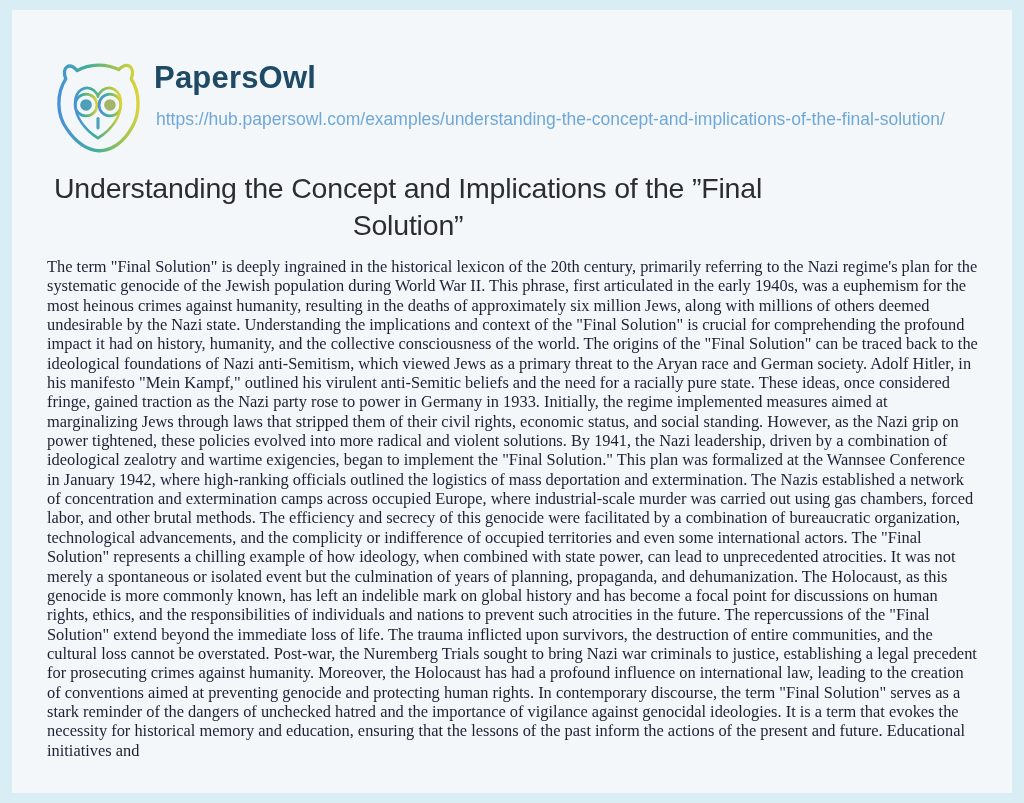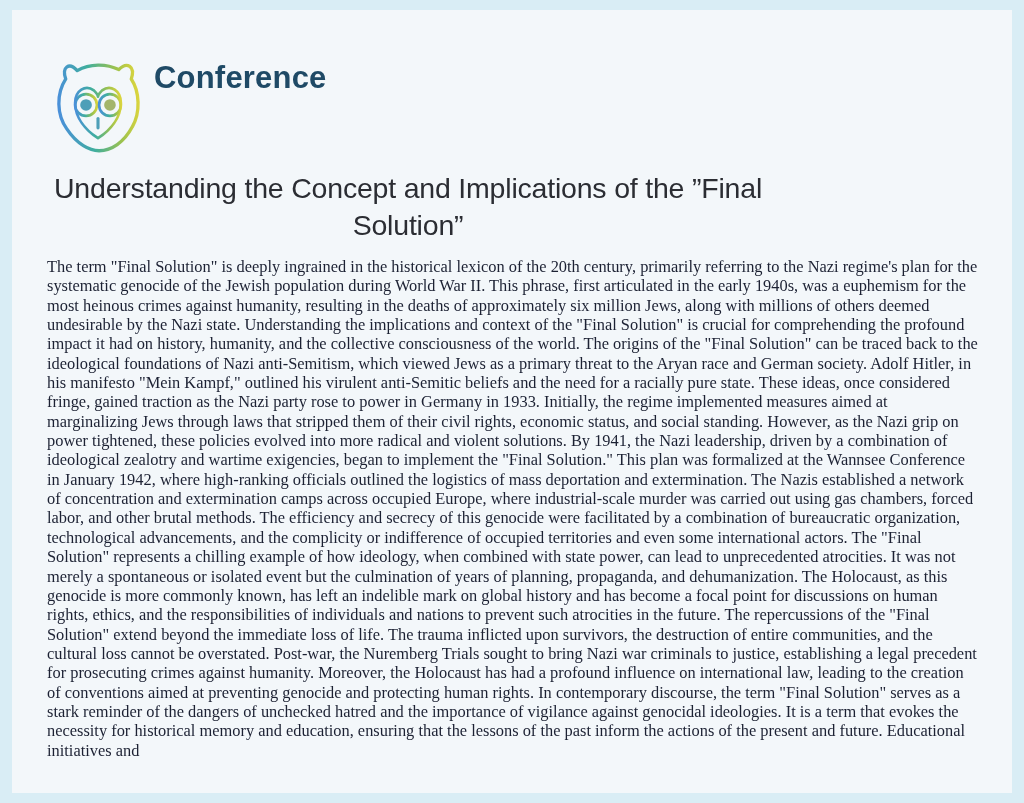--- a/index.html
+++ b/index.html
@@ -102,20 +102,21 @@
 
       <circle cx="38.5" cy="49" r="10.5" fill="none" stroke="url(#owlGrad)" stroke-width="2.6"></circle>
       <circle cx="61.5" cy="49" r="10.5" fill="none" stroke="url(#owlGrad)" stroke-width="2.6"></circle>
       <circle cx="38.5" cy="49" r="5.6" fill="#4e9fb8"></circle>
       <circle cx="61.5" cy="49" r="5.6" fill="#a3b56b"></circle>
 
       <path d="M 50,62 L 50,71" stroke="#4e9fb8" stroke-width="3" stroke-linecap="round"></path>
     </svg>
   </div>
 
-  <div class="brand-name">Conference</div>
+  <div class="brand-name">PapersOwl</div>
 
+  <a class="page-url" href="#">https://hub.papersowl.com/examples/understanding-the-concept-and-implications-of-the-final-solution/</a>
 
   <h1 class="page-title">Understanding the Concept and Implications of the ”Final Solution”</h1>
 
   <p class="essay-body">The term "Final Solution" is deeply ingrained in the historical lexicon of the 20th century, primarily referring to the Nazi regime's plan for the systematic genocide of the Jewish population during World War II. This phrase, first articulated in the early 1940s, was a euphemism for the most heinous crimes against humanity, resulting in the deaths of approximately six million Jews, along with millions of others deemed undesirable by the Nazi state. Understanding the implications and context of the "Final Solution" is crucial for comprehending the profound impact it had on history, humanity, and the collective consciousness of the world. The origins of the "Final Solution" can be traced back to the ideological foundations of Nazi anti-Semitism, which viewed Jews as a primary threat to the Aryan race and German society. Adolf Hitler, in his manifesto "Mein Kampf," outlined his virulent anti-Semitic beliefs and the need for a racially pure state. These ideas, once considered fringe, gained traction as the Nazi party rose to power in Germany in 1933. Initially, the regime implemented measures aimed at marginalizing Jews through laws that stripped them of their civil rights, economic status, and social standing. However, as the Nazi grip on power tightened, these policies evolved into more radical and violent solutions. By 1941, the Nazi leadership, driven by a combination of ideological zealotry and wartime exigencies, began to implement the "Final Solution." This plan was formalized at the Wannsee Conference in January 1942, where high-ranking officials outlined the logistics of mass deportation and extermination. The Nazis established a network of concentration and extermination camps across occupied Europe, where industrial-scale murder was carried out using gas chambers, forced labor, and other brutal methods. The efficiency and secrecy of this genocide were facilitated by a combination of bureaucratic organization, technological advancements, and the complicity or indifference of occupied territories and even some international actors. The "Final Solution" represents a chilling example of how ideology, when combined with state power, can lead to unprecedented atrocities. It was not merely a spontaneous or isolated event but the culmination of years of planning, propaganda, and dehumanization. The Holocaust, as this genocide is more commonly known, has left an indelible mark on global history and has become a focal point for discussions on human rights, ethics, and the responsibilities of individuals and nations to prevent such atrocities in the future. The repercussions of the "Final Solution" extend beyond the immediate loss of life. The trauma inflicted upon survivors, the destruction of entire communities, and the cultural loss cannot be overstated. Post-war, the Nuremberg Trials sought to bring Nazi war criminals to justice, establishing a legal precedent for prosecuting crimes against humanity. Moreover, the Holocaust has had a profound influence on international law, leading to the creation of conventions aimed at preventing genocide and protecting human rights. In contemporary discourse, the term "Final Solution" serves as a stark reminder of the dangers of unchecked hatred and the importance of vigilance against genocidal ideologies. It is a term that evokes the necessity for historical memory and education, ensuring that the lessons of the past inform the actions of the present and future. Educational initiatives and</p>
 
 </div>
 
 </body></html>

